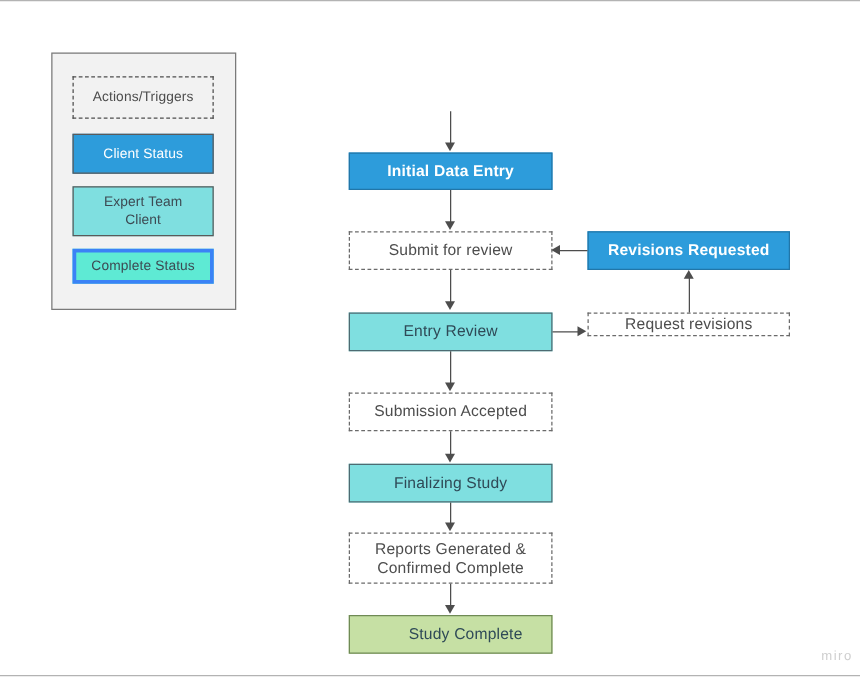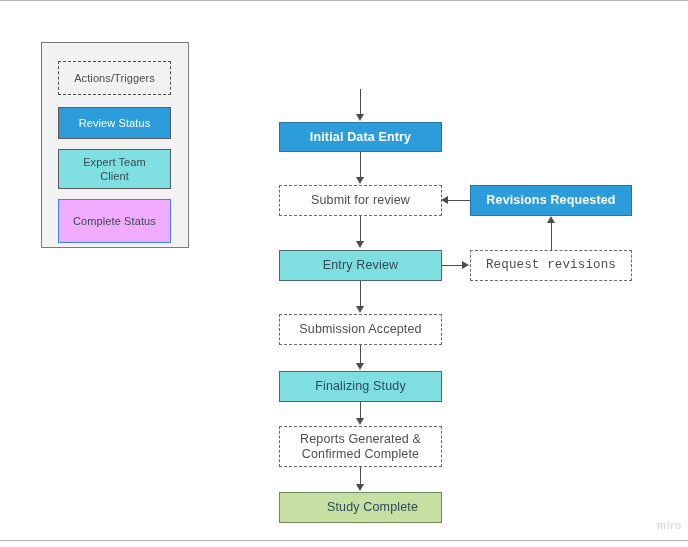--- a/index.html
+++ b/index.html
@@ -73,23 +73,23 @@
   }
   .lg-expert {
     top: 106px;
     height: 40px;
     background: #7fdfe0;
     border: 1px solid #5a5a5a;
     color: #3d4a53;
   }
   .lg-complete {
     top: 156px;
-    height: 44px;
-    background: #f0abfc;
-    border: 1px solid #3b82f6;
+    height: 28px;
+    background: #5eead4;
+    border: 3px solid #3b82f6;
     color: #3d4a53;
   }
 
   
   .node {
     position: absolute;
     box-sizing: border-box;
     display: flex;
     align-items: center;
     justify-content: center;
@@ -175,41 +175,41 @@
 <div id="canvas">
 
   <div class="frame-line top"></div>
   <div class="frame-line bot"></div>
 
   <div id="legend">
     <div class="legend-item lg-action">
       <span>Actions/Triggers</span>
     </div>
     <div class="legend-item lg-client">
-      <span>Review Status</span>
+      <span>Client Status</span>
     </div>
     <div class="legend-item lg-expert">
       <span style="white-space:pre-line">Expert Team
 Client</span>
     </div>
     <div class="legend-item lg-complete">
       <span>Complete Status</span>
     </div>
   </div>
 
 
   <div class="node client" style="left:279px; top:122px; width:163px; height:30px;">Initial Data Entry</div>
 
   <div class="node action" style="left:279px; top:185px; width:163px; height:31px;">Submit for review</div>
 
   <div class="node client" style="left:470px; top:185px; width:162px; height:31px;">Revisions Requested</div>
 
   <div class="node expert" style="left:279px; top:250px; width:163px; height:31px;">Entry Review</div>
 
-  <div class="node action" style="left:470px; top:250px; width:162px; height:31px;font-family:Liberation Mono, monospace;">Request revisions</div>
+  <div class="node action" style="left:470px; top:250px; width:162px; height:19px;">Request revisions</div>
 
   <div class="node action" style="left:279px; top:314px; width:163px; height:31px;">Submission Accepted</div>
 
   <div class="node expert" style="left:279px; top:371px; width:163px; height:31px;">Finalizing Study</div>
 
   <div class="node action" style="left:279px; top:426px; width:163px; height:41px;">Reports Generated &amp;
 Confirmed Complete</div>
 
   <div class="node complete" style="left:279px; top:492px; width:163px; height:31px;">Study Complete</div>
 

